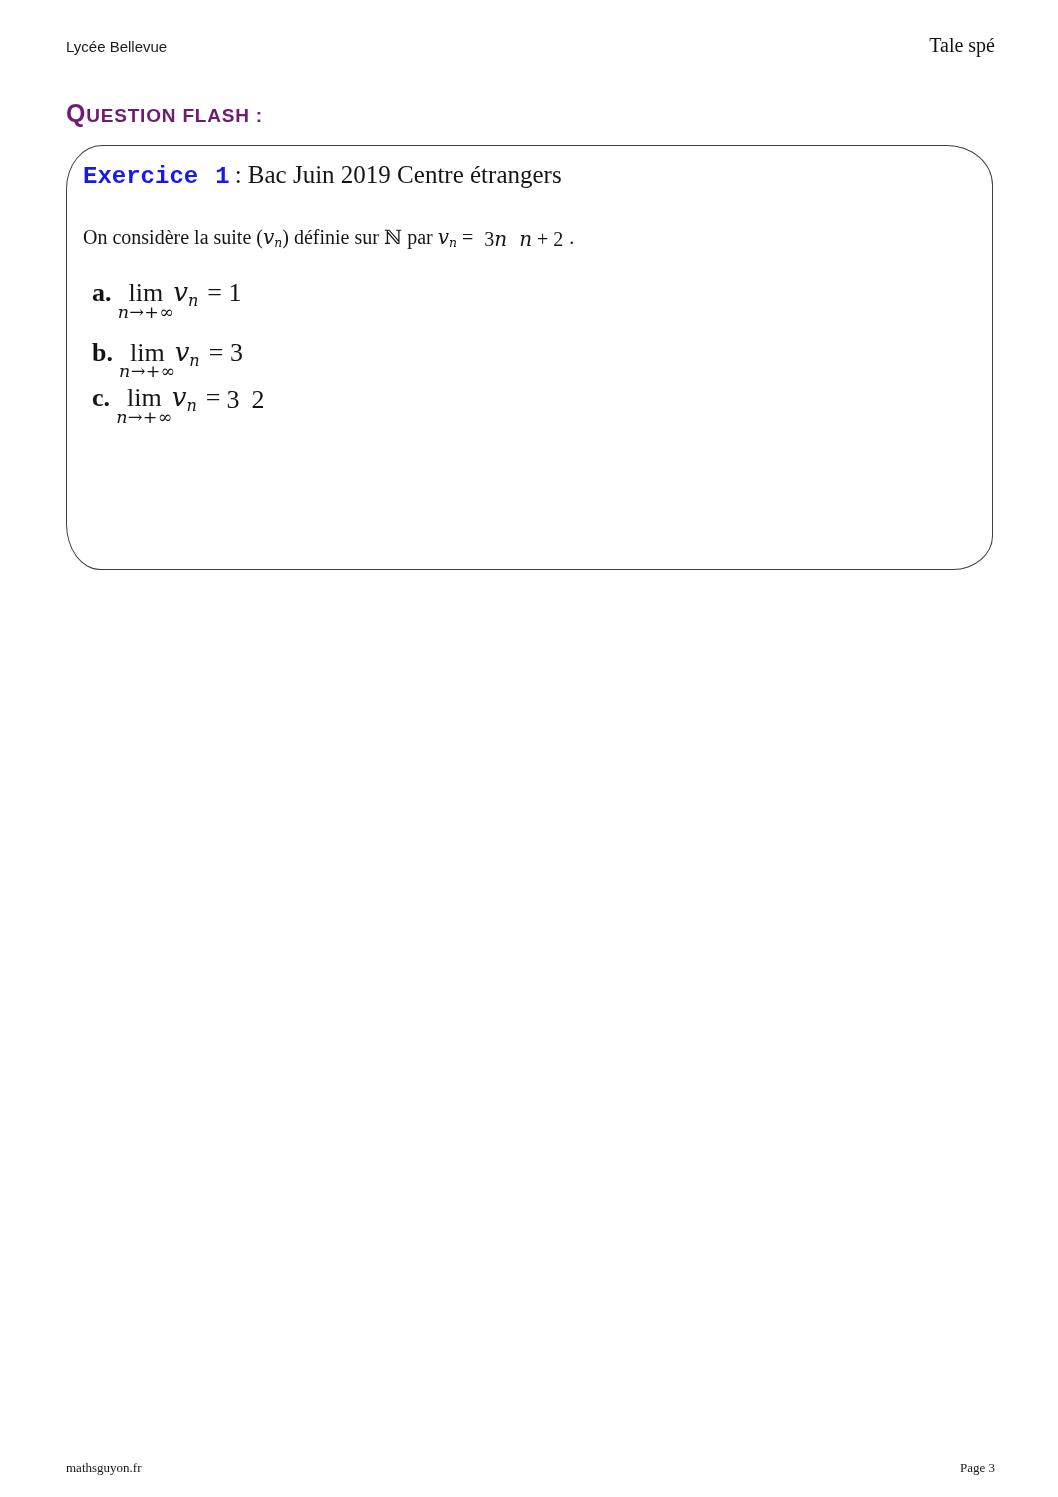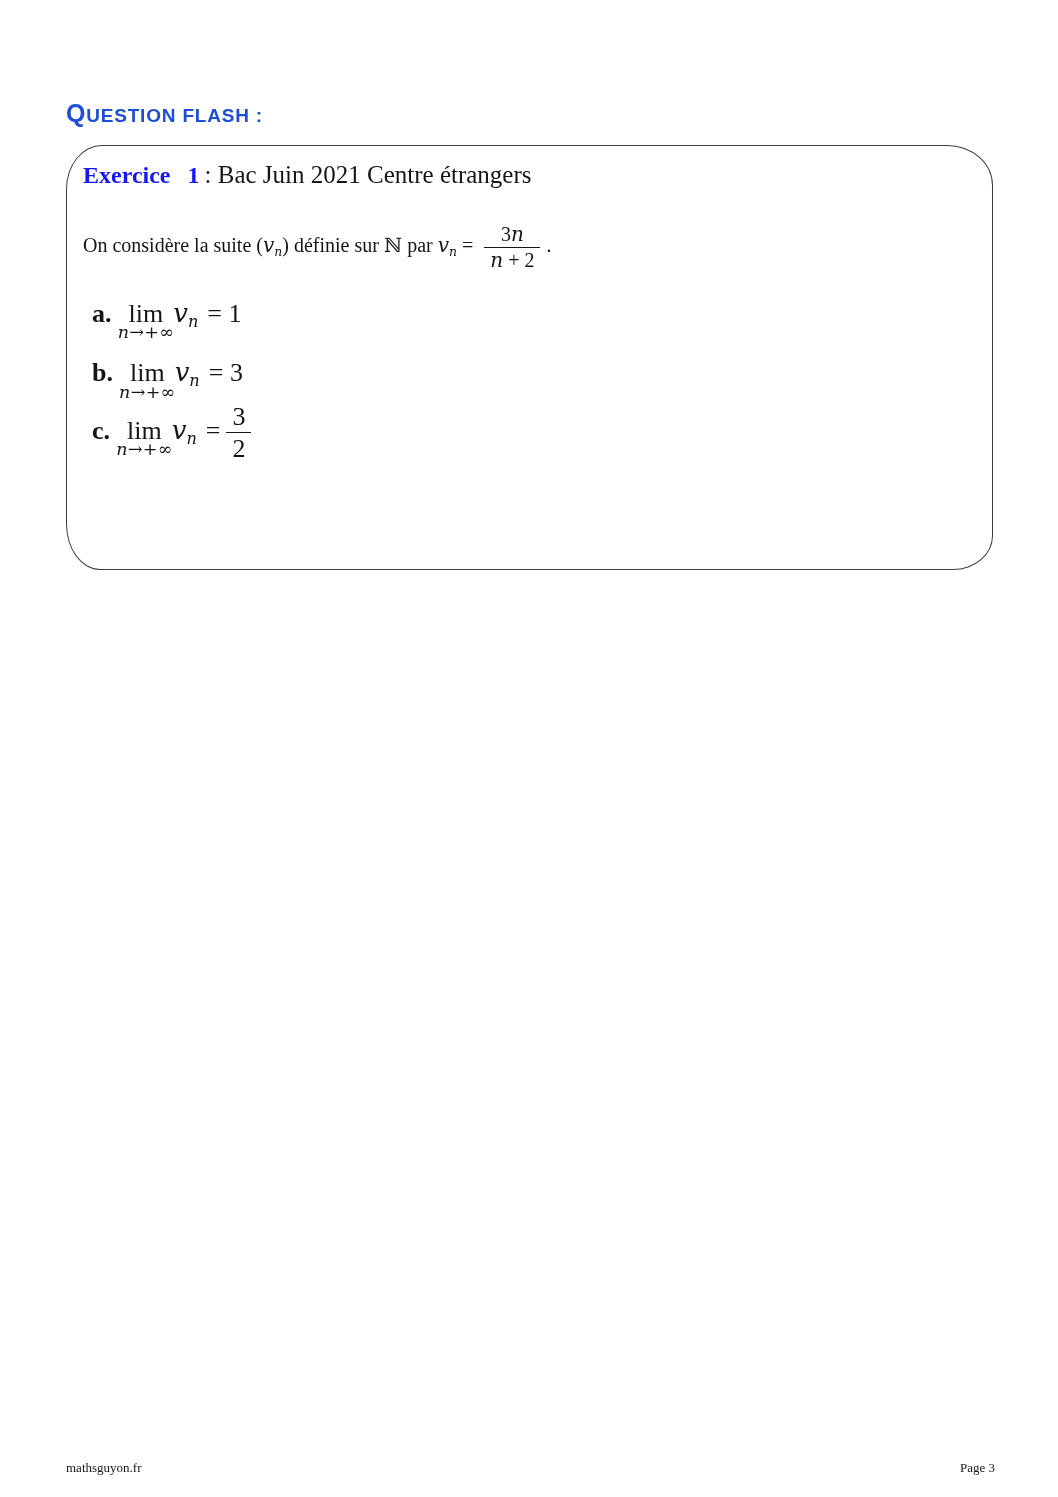--- a/index.html
+++ b/index.html
@@ -23,21 +23,21 @@
     font-size:15px; color:#1b1b1b;
   }
   .hdr-right {
     font-family:"Liberation Serif","DejaVu Serif",serif;
     font-size:20px; color:#111;
   }
 
   
   .flash-heading {
     position:absolute; top:99px; left:66px;
-    color:#1d4ed8;
+    color:#701a75;
     font-family:"Liberation Sans","DejaVu Sans",sans-serif;
     font-weight:bold;
     letter-spacing:0.8px;
     white-space:nowrap;
   }
   .flash-heading .qf-initial { font-size:25px; }
   .flash-heading .qf-rest    { font-size:19px; }
 
   
   .exercise-box {
@@ -45,42 +45,42 @@
     width:927px; height:425px;
     border:1.4px solid #3e3e3e;
     border-radius:36px 46px 40px 34px / 44px 40px 34px 46px;
     padding:13px 16px 10px 16px;
     background:#fff;
   }
 
   .ex-title { font-size:25px; line-height:1.25; white-space:nowrap; }
   .ex-label, .ex-number {
     color:#1717f2;
-    font-family:Liberation Serif, serif;
+    font-family:Liberation Mono, monospace;
     font-weight:bold; font-size:24px;
   }
   .ex-number { margin-left:17px; }
   .ex-colon  { margin-left:5px; }
 
   
   .math-line { font-size:20px; line-height:1.18; white-space:nowrap; }
   .intro1 { margin-top:34px; }
   .intro2 { margin-top:4px; }
   i.mvar { font-style:italic; font-family:"DejaVu Serif","Liberation Serif",serif; }
   .msub {
     font-size:0.62em; font-style:italic;
     vertical-align:-0.28em;
     font-family:"DejaVu Serif","Liberation Serif",serif;
   }
   .bbset { font-family:"DejaVu Serif","DejaVu Sans",serif; }
   .sym   { font-family:"DejaVu Serif","DejaVu Sans",serif; }
 
   .frac {
-    display:inline-flex; flex-direction:column; align-items:center;
-    vertical-align:middle; margin:0 6px; text-align:center;
+    display:inline-flex; flex-direction:row; align-items:center;
+    vertical-align:middle; margin:0 0; text-align:center;
   }
   .frac .num, .frac .den { padding:0 6px; line-height:1.06; }
   .frac .bar { align-self:stretch; border-top:1.7px solid #151515; margin:2px 0; height:0; }
 
   
   .lim { position:relative; display:inline-block; text-align:center; margin-right:8px; }
   .lim .lim-under {
     position:absolute; top:100%; left:50%;
     transform:translateX(-50%);
     font-size:17.5px; margin-top:-7px; white-space:nowrap;
@@ -101,29 +101,33 @@
   .doc-footer { position:absolute; top:1452px; left:0; right:0; height:26px; font-size:13px;margin-top:8px; }
   .ftr-left   { position:absolute; left:66px; }
   .ftr-center { position:absolute; left:0; right:0; text-align:center; }
   .ftr-right  { position:absolute; right:63px; }
 </style>
 </head>
 <body>
 
 <div class="page">
 
+  <div class="doc-header">
+    <span class="hdr-left">Lycée Bellevue</span>
+    <span class="hdr-right">Tale spé</span>
+  </div>
 
   <div class="flash-heading">
     <span class="qf-initial">Q</span><span class="qf-rest">UESTION FLASH :</span>
   </div>
 
   <div class="exercise-box">
 
     <div class="ex-title">
-      <span class="ex-label">Exercice</span><span class="ex-number">1</span><span class="ex-colon">: </span><span>Bac Juin 2021 Centre étrangers</span>
+      <span class="ex-label">Exercice</span><span class="ex-number">1</span><span class="ex-colon">: </span><span>Bac Juin 2019 Centre étrangers</span>
     </div>
 
     <div class="math-line intro1">
       <span>On considère la suite (</span><i class="mvar">v</i><span class="msub">n</span><span>) définie sur </span><span class="bbset">ℕ</span><span> par </span><i class="mvar">v</i><span class="msub">n</span><span> = </span><span class="frac">
           <span class="num"><span>3</span><i class="mvar">n</i></span>
           <span class="bar"></span>
           <span class="den"><i class="mvar">n</i><span> + 2</span></span>
         </span><span>.</span>
     </div>
 

